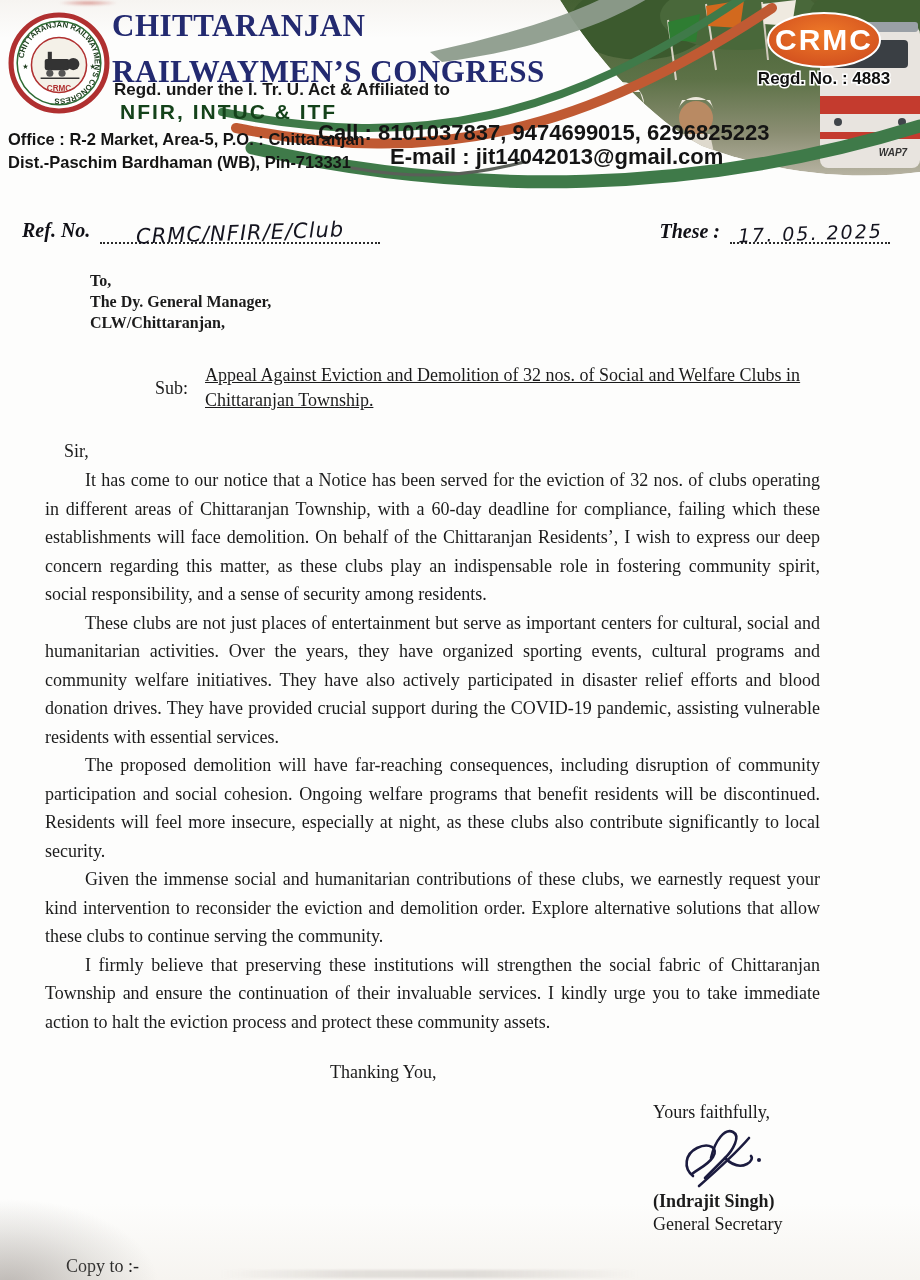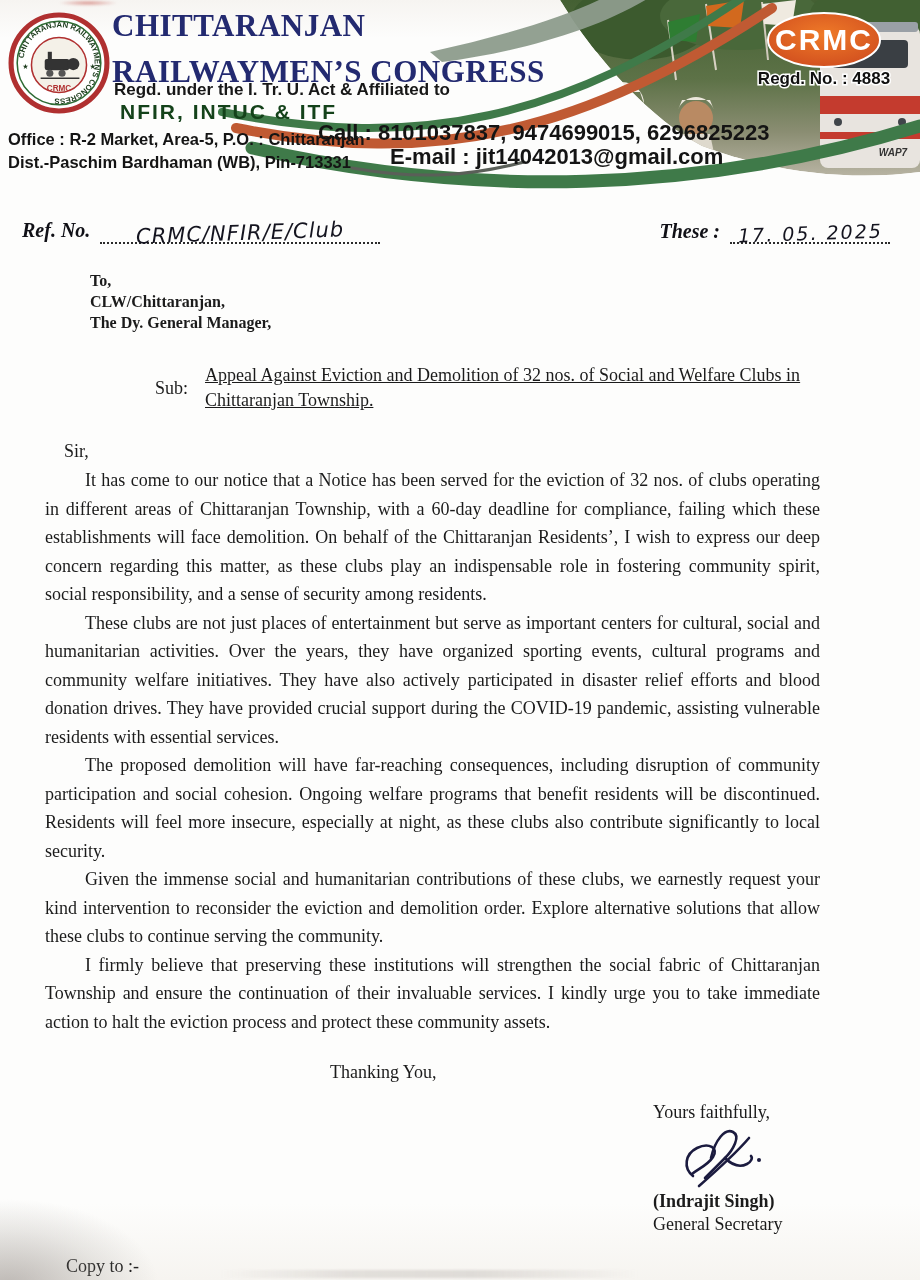--- a/index.html
+++ b/index.html
@@ -192,22 +192,22 @@
     <div>
       <span class="date-label">These :</span>
       <span class="date-slot">
         <span class="handwrite">17. 05. 2025</span>
       </span>
     </div>
   </div>
 
   <div class="recipient">
     <div>To,</div>
+    <div>The Dy. General Manager,</div>
     <div>CLW/Chittaranjan,</div>
-    <div>The Dy. General Manager,</div>
   </div>
 
   <div class="subject">
     <span class="sub-label">Sub:</span>
     <span class="sub-text">Appeal Against Eviction and Demolition of 32 nos. of Social and Welfare Clubs in Chittaranjan Township.</span>
   </div>
 
   <div class="salutation">Sir,</div>
   <div class="body-text">
     <p>It has come to our notice that a Notice has been served for the eviction of 32 nos. of clubs operating in different areas of Chittaranjan Township, with a 60-day deadline for compliance, failing which these establishments will face demolition. On behalf of the Chittaranjan Residents’, I wish to express our deep concern regarding this matter, as these clubs play an indispensable role in fostering community spirit, social responsibility, and a sense of security among residents.</p>

